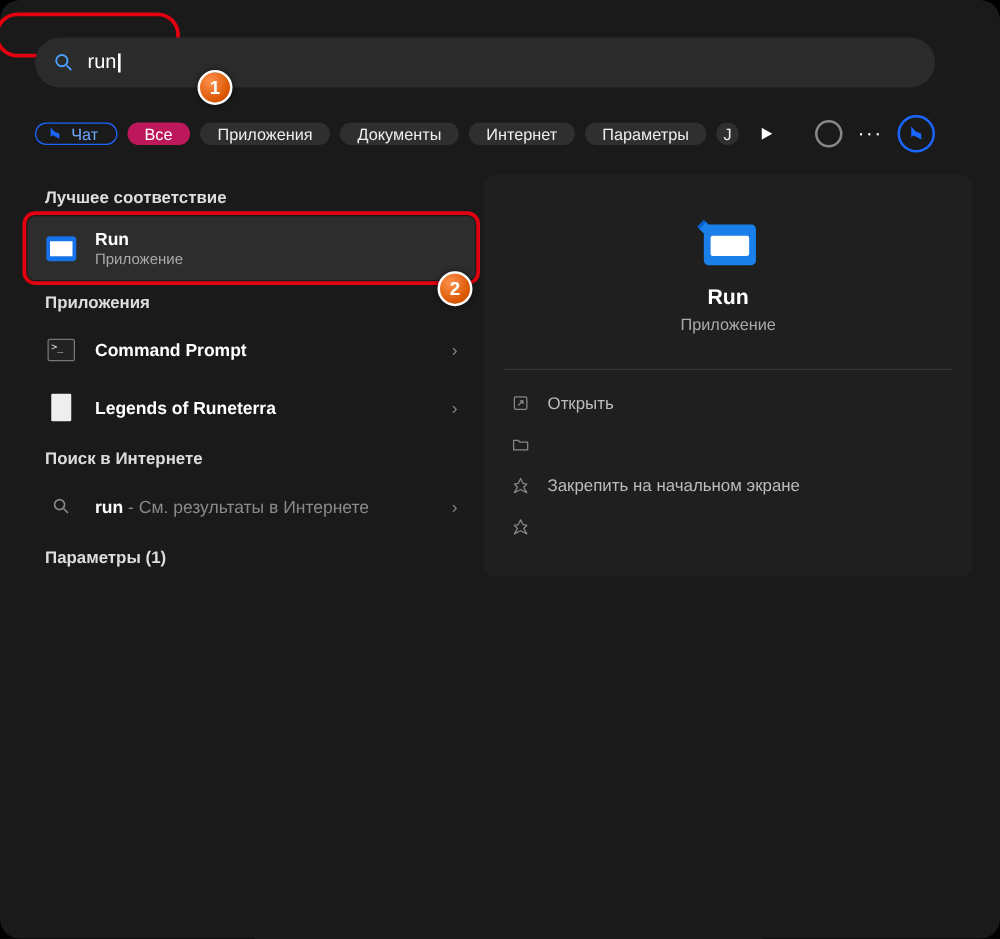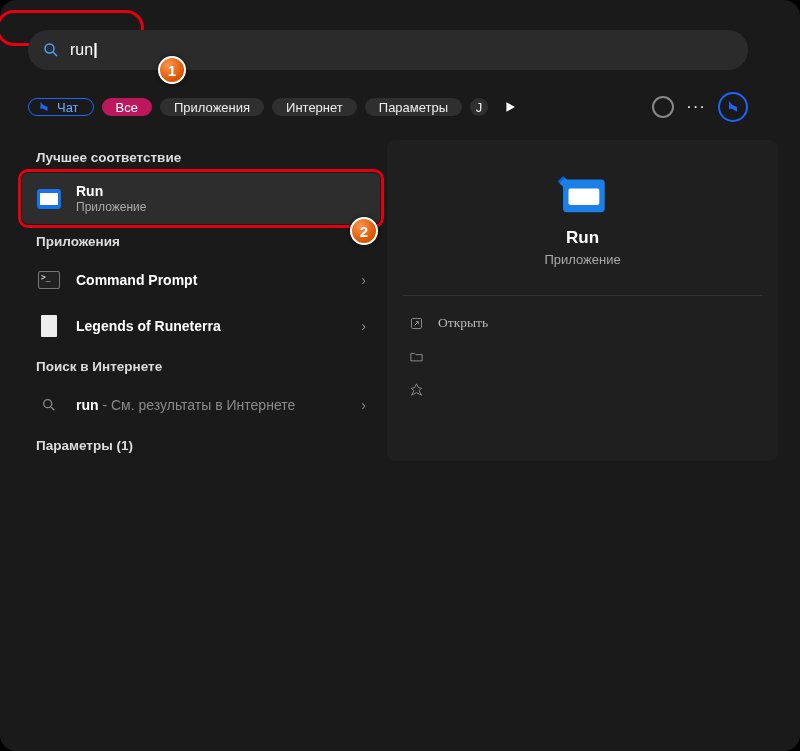--- a/index.html
+++ b/index.html
@@ -135,21 +135,20 @@
     display:block;
   }
   .right h2 { text-align:center; font-size: 17px; font-weight:600; margin-top:6px;}
   .right .sub { text-align:center; color:#aaa; font-size:13px; margin-top:4px; margin-bottom: 28px;}
   .divider { height:1px; background:#333; margin: 0 16px 10px 16px; }
 
   .action {
     display:flex; align-items:center;
     color:#bbb; font-size:13.5px;
     padding: 9px 22px;
-    font-family: Liberation Serif, serif;
   }
   .action svg { width:15px; height:15px; margin-right:14px; stroke:#888; fill:none; stroke-width:1.6;}
 
   .cmd-icon { width:22px; height:18px; background:#222; border:1px solid #777; border-radius:2px; position:relative;}
   .cmd-icon::after{content:">_"; color:#eee; font-size:8px; position:absolute; left:2px; top:1px; font-family:monospace;}
   .doc-icon { width:16px; height:22px; background:#eee; border-radius:1px;}
   .search-glass svg{stroke:#888;}
 </style>
 </head>
 <body>
@@ -178,20 +177,23 @@
         </svg>
       <span>Чат</span>
     </div>
     <div class="pill selected">
         <span>Все</span>
       </div>
     <div class="pill">
         <span>Приложения</span>
       </div>
     <div class="pill">
+        <span>Документы</span>
+      </div>
+    <div class="pill">
         <span>Интернет</span>
       </div>
     <div class="pill">
         <span>Параметры</span>
       </div>
     <div class="pill" style="width:18px;padding:0;">J</div>
     <div class="play-btn">
       <svg width="12" height="12" viewBox="0 0 10 10">
           <path d="M2 1 L9 5 L2 9 Z" fill="#fff"></path>
         </svg>
@@ -282,17 +284,23 @@
       </div>
       <div class="action">
         <svg viewBox="0 0 24 24">
             <path d="M3 7 h6 l2 2 h10 v10 H3 Z"></path>
           </svg>
       </div>
       <div class="action">
         <svg viewBox="0 0 24 24">
             <path d="M12 3 l3 6 l5 1 l-4 4 l4 7 l-8 -4 l-8 4 l4 -7 l-4 -4 l5 -1 Z" stroke-linejoin="round"></path>
           </svg>
+        <span>Закрепить на начальном экране</span>
+      </div>
+      <div class="action">
+        <svg viewBox="0 0 24 24">
+            <path d="M12 3 l3 6 l5 1 l-4 4 l4 7 l-8 -4 l-8 4 l4 -7 l-4 -4 l5 -1 Z" stroke-linejoin="round"></path>
+          </svg>
       </div>
     </div>
   </div>
 
 </div>
 
 </body></html>

